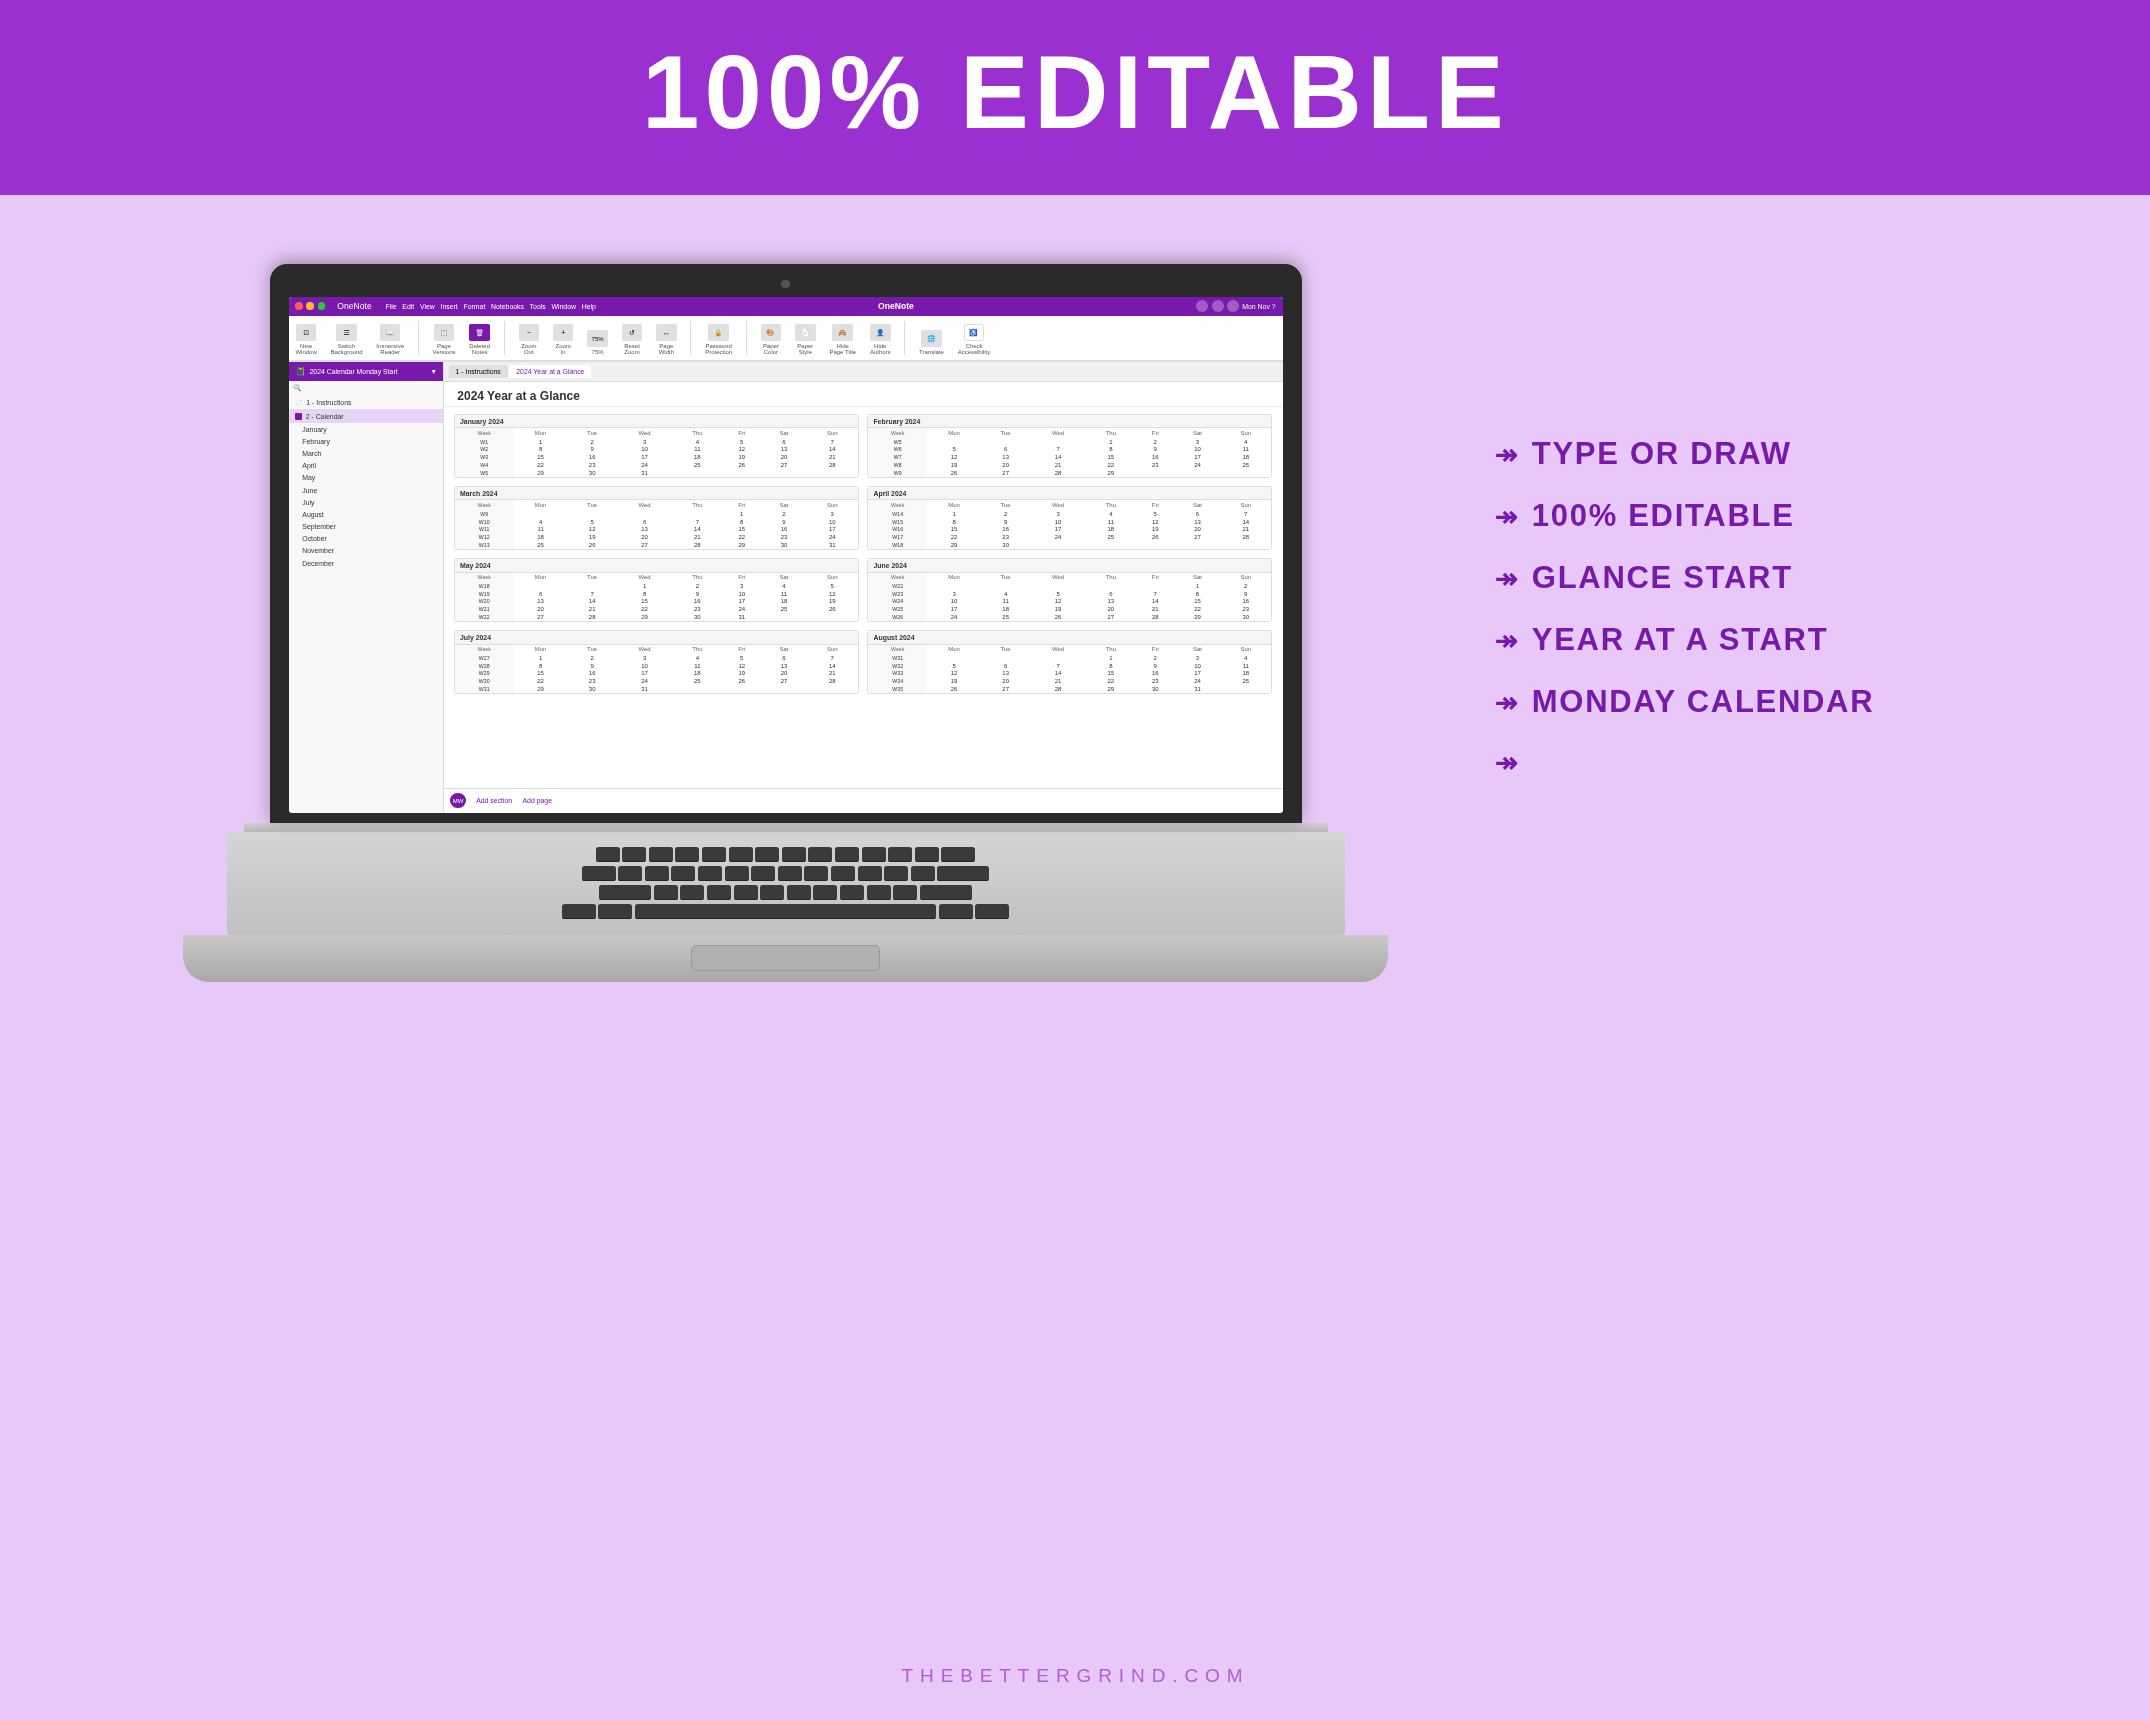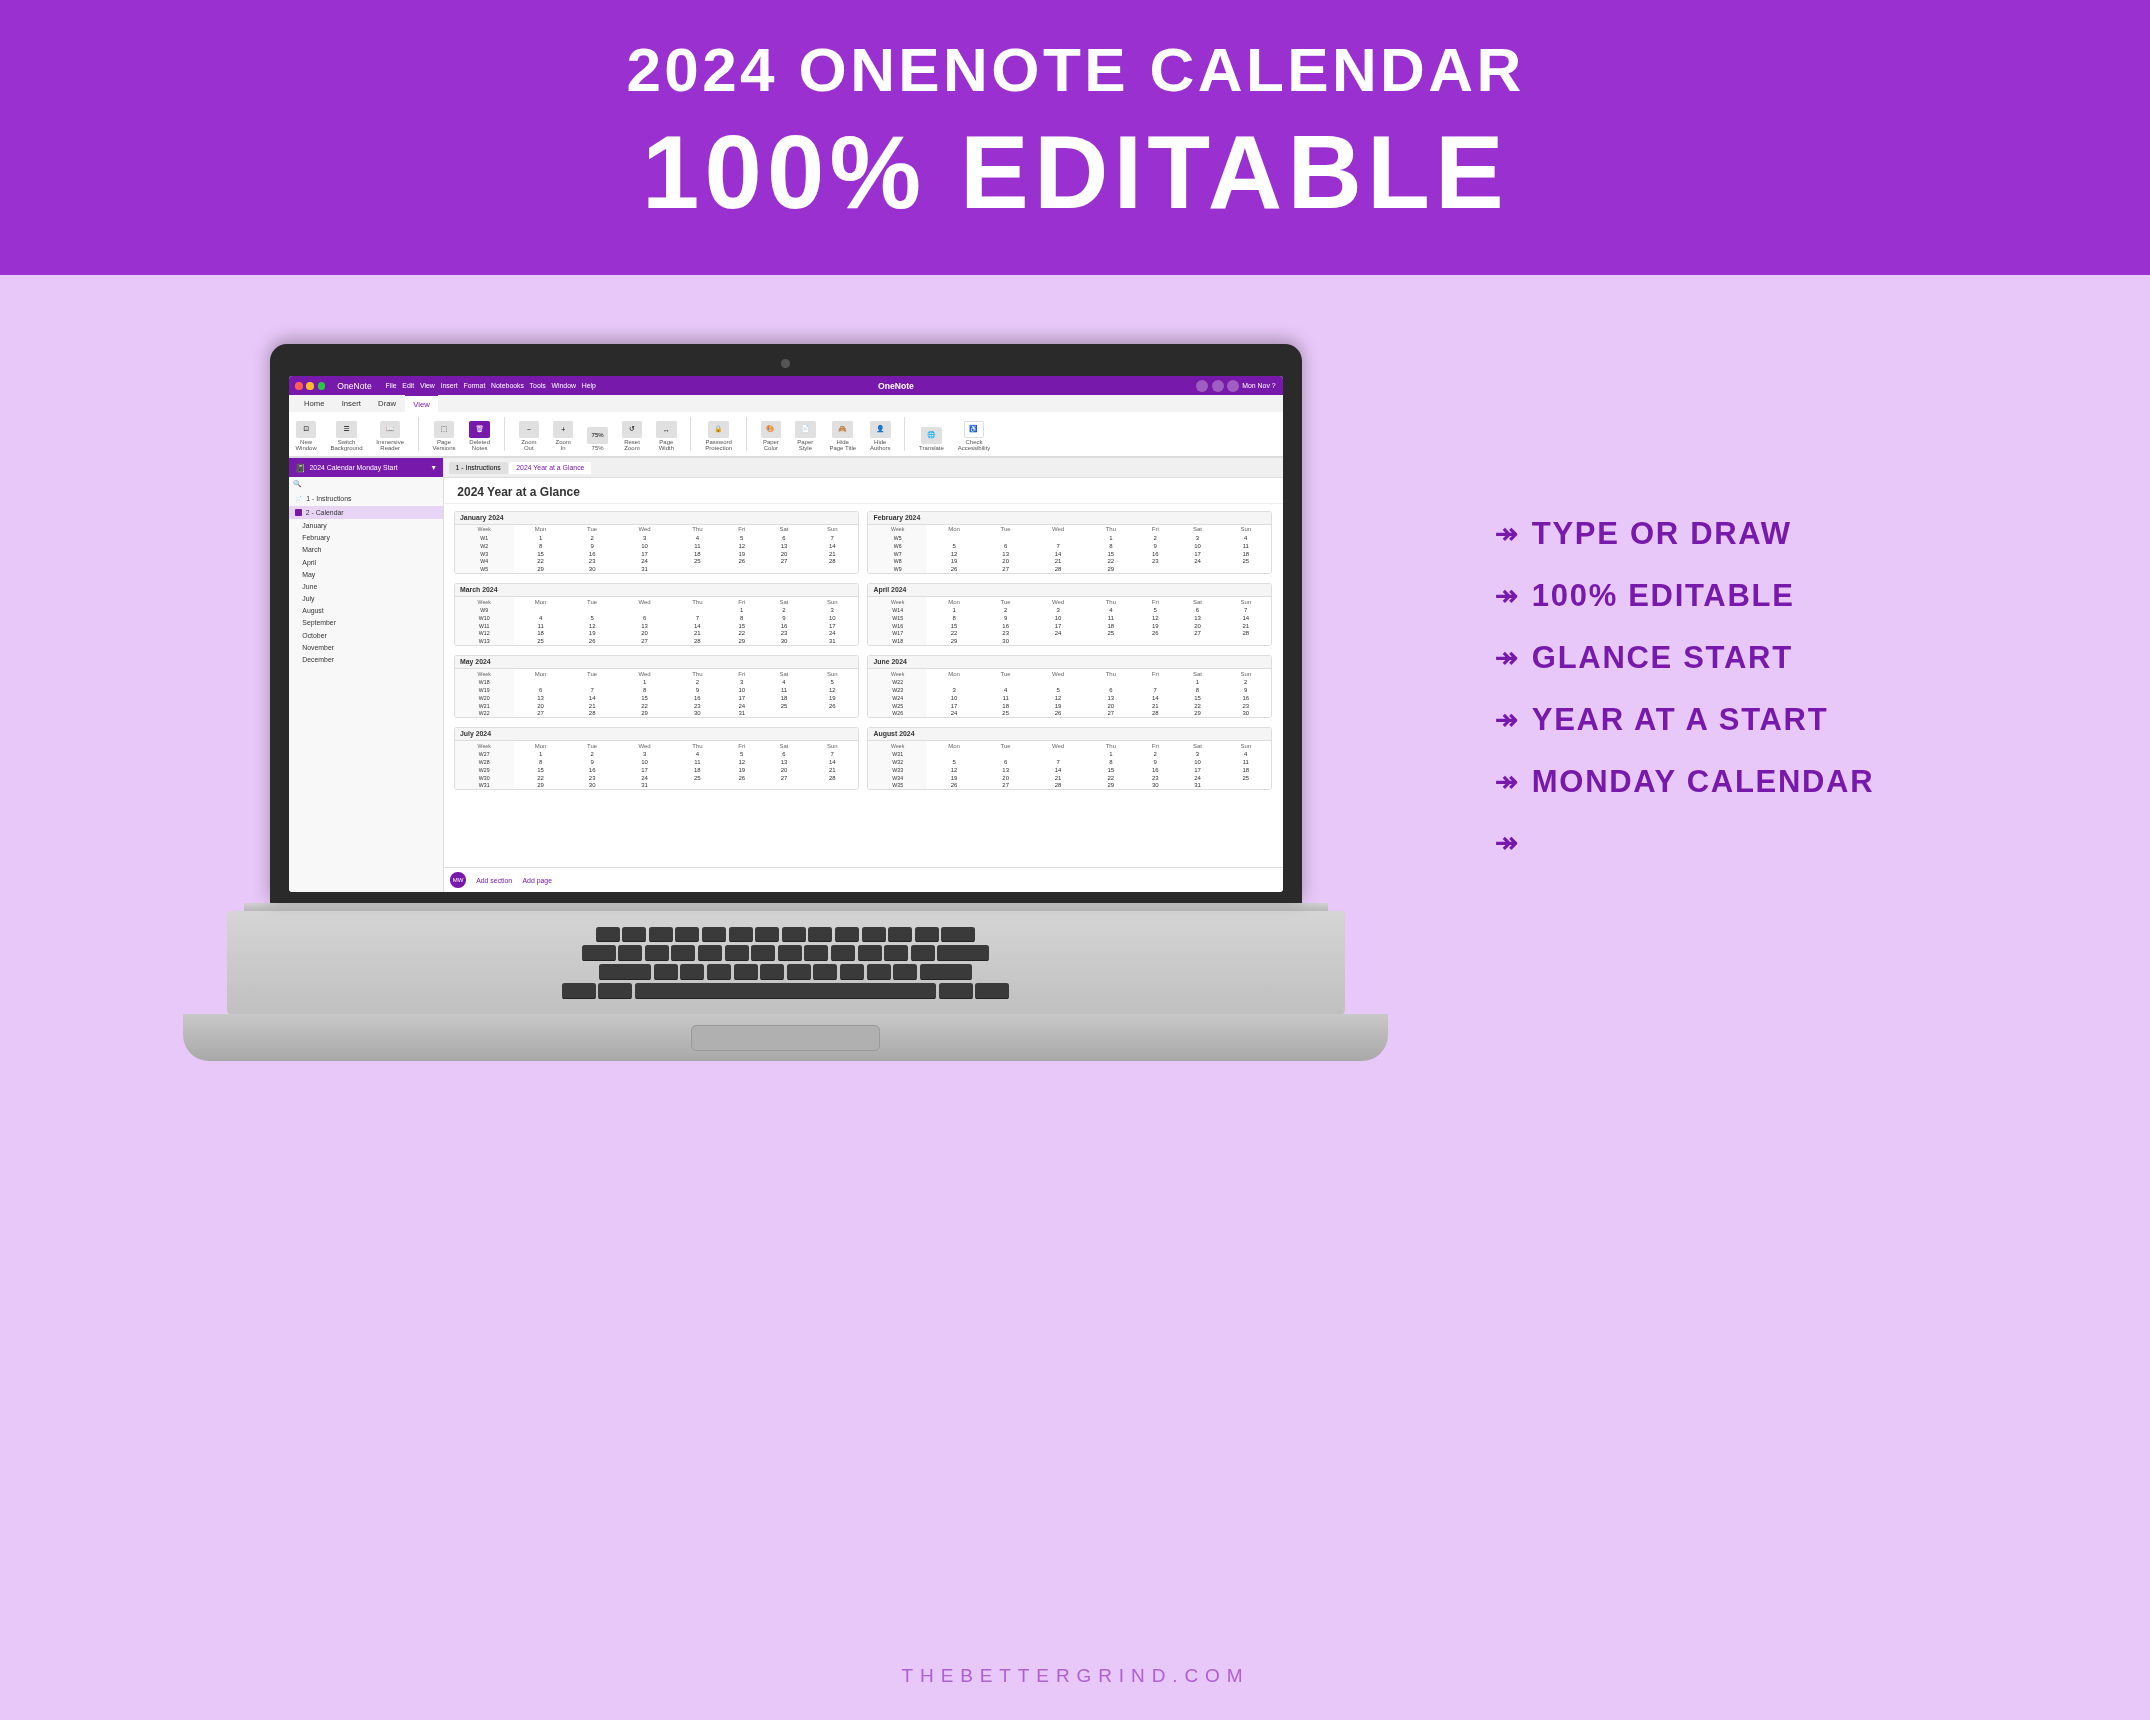--- a/index.html
+++ b/index.html
@@ -441,21 +441,20 @@
       font-size: 19px;
       letter-spacing: 6.9px;
       color: #b060d0;
       font-weight: 500;
     }
   </style>
 </head>
 <body>
 
 <div class="top-banner">
-  <div class="banner-subtitle">2024 ONENOTE CALENDAR</div>
   <div class="banner-title">100% EDITABLE</div>
 </div>
 
 <div class="main-content">
 
   <div class="laptop-container">
 
     <div class="laptop-screen-bezel">
       <div class="laptop-camera"></div>
       <div class="laptop-screen">
@@ -473,26 +472,20 @@
             <div class="titlebar-center">OneNote</div>
             <div class="titlebar-right">
               <div class="titlebar-icon-circle"></div>
               <div class="titlebar-icon-circle"></div>
               <div class="titlebar-icon-circle"></div>
               <span style="color:white;font-size:6.9px">Mon Nov ?</span>
             </div>
           </div>
 
           <div class="onenote-ribbon">
-            <div class="ribbon-tabs">
-              <div class="ribbon-tab">Home</div>
-              <div class="ribbon-tab">Insert</div>
-              <div class="ribbon-tab">Draw</div>
-              <div class="ribbon-tab active">View</div>
-            </div>
 
             <div class="ribbon-tools">
               <div class="ribbon-tool-group">
                 <div class="ribbon-tool-icon">⊡</div>
                 <div class="ribbon-tool-label">New<br>Window</div>
               </div>
               <div class="ribbon-tool-group">
                 <div class="ribbon-tool-icon">☰</div>
                 <div class="ribbon-tool-label">Switch<br>Background</div>
               </div>

